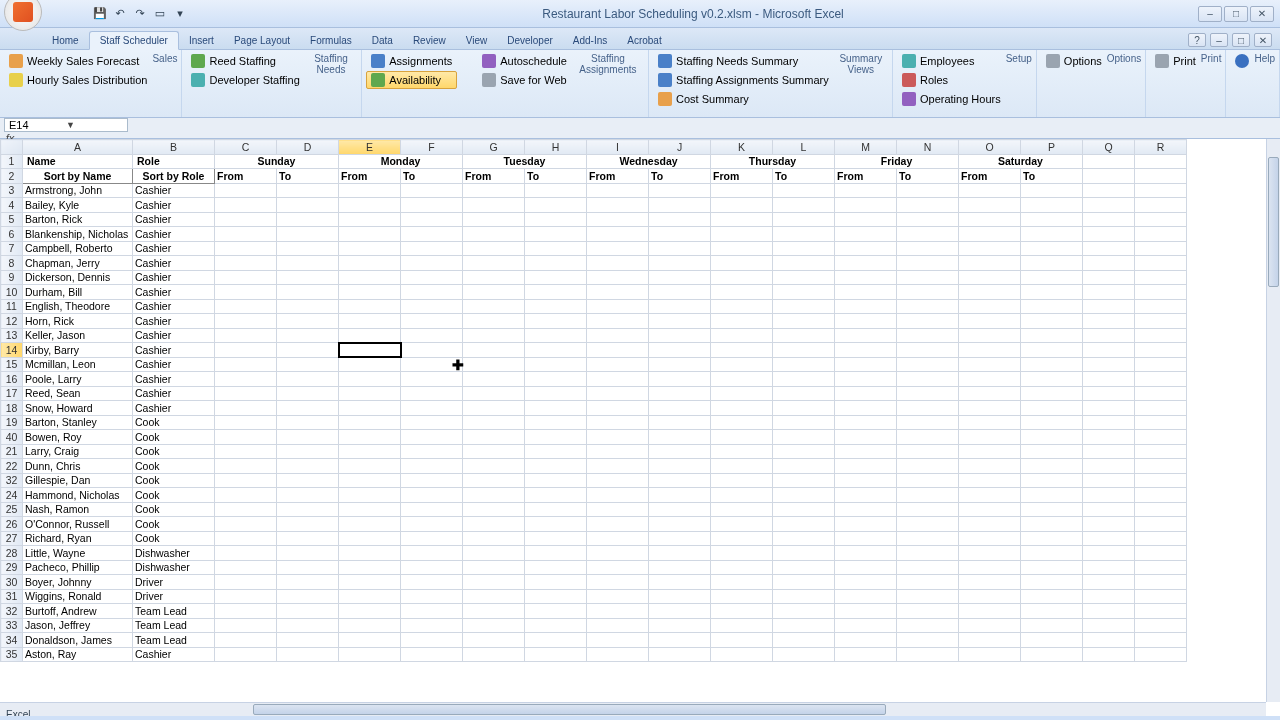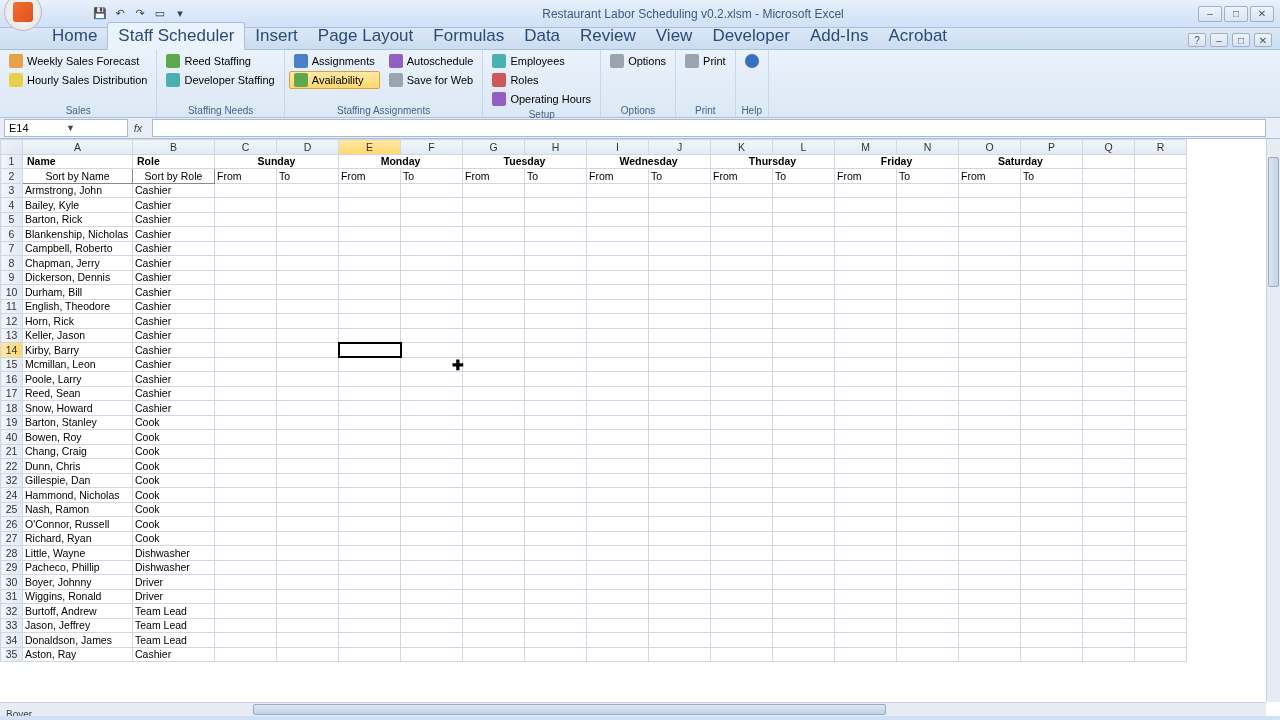--- a/index.html
+++ b/index.html
@@ -10,65 +10,65 @@
 .office-btn { width: 38px; height: 38px; background: radial-gradient(circle, #fff, #e0e0e0); border-radius: 50%; margin: -4px 4px 0 4px; border: 1px solid #bbb; position: relative; z-index: 10; display:flex; align-items:center; justify-content:center; }
 .office-btn::before { content:""; width:20px; height:20px; background: linear-gradient(135deg,#f07030,#e05020); border-radius:3px; }
 .qat { display: flex; gap: 4px; margin-left: 46px; }
 .qat-btn { width: 16px; height: 16px; display:flex; align-items:center; justify-content:center; color:#345; }
 .title { flex: 1; text-align: center; color: #3b5a7f; font-size: 12px; }
 .winbtns { display: flex; gap: 2px; margin-right: 6px; }
 .winbtn { width: 24px; height: 16px; background: linear-gradient(to bottom,#eef3fb,#d9e4f4); border: 1px solid #a0b0c8; border-radius: 2px; display:flex; align-items:center; justify-content:center; font-size:10px; color:#456; }
 
 
 .tabs { height: 22px; background: linear-gradient(to bottom,#dde8f7,#cadcf0); display:flex; align-items:flex-end; padding-left:42px; border-bottom:1px solid #a9bfde; }
-.tab { padding: 3px 10px; font-size: 17px; color: #2a4a7a; cursor:pointer;margin-top:31px; }
+.tab { padding: 3px 10px; font-size: 10px; color: #2a4a7a; cursor:pointer;margin-top:31px; }
 .tab.active { background: #eaf2fb; border: 1px solid #a9bfde; border-bottom:1px solid #eaf2fb; border-radius: 3px 3px 0 0; margin-bottom:-1px; }
 .tabhelp { margin-left:auto; display:flex; gap:4px; margin-right:8px; padding-bottom:2px;}
 .tabhelp .winbtn{width:18px;height:14px;}
 
 
 .ribbon { height: 68px; background: linear-gradient(to bottom,#eaf2fb,#dce8f6); display:flex; border-bottom:1px solid #a9bfde; font-size:11px; }
-.rgroup { border-right:1px solid #c5d7ee; display:flex; flex-direction:column; padding: 2px 4px 0 4px; }
+.rgroup { border-right:1px solid #c5d7ee; display:flex; flex-direction:row; padding: 2px 4px 0 4px; }
 .rgroup-body { flex:1; display:flex; flex-direction:column; gap:1px; }
 .rgroup-label { text-align:center; color:#46628a; font-size:10px; padding:1px 0; }
 .rbtn { display:flex; align-items:center; gap:4px; padding: 1px 4px; cursor:pointer; white-space:nowrap; border:1px solid transparent; border-radius:2px; }
 .rbtn.pressed { background: linear-gradient(to bottom,#ffe9a8,#ffd76b); border:1px solid #d8a33e; }
 .ricon { width:14px; height:14px; display:inline-block; border-radius:2px; }
 .ic-blue{background:#4a80c8;}
 .ic-orange{background:#e8a04b;}
 .ic-green{background:#5fa84e;}
 .ic-red{background:#cb5a5a;}
 .ic-yellow{background:#e8d04b;}
 .ic-teal{background:#4bb0b0;}
 .ic-purple{background:#9260c0;}
 .ic-gray{background:#9aa4b0;}
 .ic-help{background:#3a70c0;border-radius:50%;}
 
 
-.fbar { height: 21px; background:#e8eef6; display:flex; align-items:center; border-bottom:1px solid #a9bfde; }
+.fbar { height: 21px; background:#e8eef6; display:flex; align-items:flex-start; border-bottom:1px solid #a9bfde;flex-direction:column; }
 .namebox { width:124px; margin-left:4px; height:18px; border:1px solid #abc; background:#fff; display:flex; align-items:center; padding:0 4px; }
 .namebox span{flex:1;}
 .namebox .dd{color:#444;font-size:9px;}
 .fxbtns { width:24px; display:flex; justify-content:center; gap:6px; color:#888;}
 .fx{font-style:italic; color:#444; margin-right:4px;}
 .finput { flex:1; height:18px; border:1px solid #abc; background:#fff; margin-right:14px; }
 
 
 .gridwrap { position:absolute; top:139px; left:0; right:14px; bottom:18px; overflow:hidden; background:#fff; }
 .grid { border-collapse:collapse; table-layout:fixed; }
 .grid th, .grid td { border:1px solid #d0d7e2; height:14.5px; padding:0 2px; font-size:10.5px; overflow:hidden; white-space:nowrap; }
 .colhdr { background: linear-gradient(to bottom,#f3f6fb,#e1e9f4); text-align:center; font-weight:normal; color:#333; height:17px; }
 .colhdr.sel { background: linear-gradient(to bottom,#ffe9a8,#ffd76b); }
 .rowhdr { background: linear-gradient(to right,#f3f6fb,#e1e9f4); text-align:center; font-weight:normal; color:#333; width:22px; }
 .rowhdr.sel { background: linear-gradient(to right,#ffe9a8,#ffd76b); }
 .corner { background: linear-gradient(to bottom right,#f0f4fa,#dde6f2); width:22px; }
 .hdr1 td { font-weight:bold; text-align:center; background:#fff; }
 .hdr1 .left { text-align:left; padding-left:4px; }
 .sortcell { text-align:center; font-weight:bold; border:1px solid #888 !important; background:#fff; }
-.hdr2 td { font-weight:normal; }
+.hdr2 td { font-weight:bold; }
 .datacell { text-align:left; padding-left:2px; }
 .selcell { outline:2px solid #000; outline-offset:-1px; }
 
 .col-A{width:110px;} .col-B{width:82px;}
 .col-day{width:62px;}
 .col-Q{width:52px;}
 
 
 .vscroll{position:absolute; right:0; top:139px; bottom:18px; width:14px; background:#e7ecf4; border-left:1px solid #c7d2e4;}
 .vscroll .thumb{position:absolute; left:1px; right:1px; top:18px; height:130px; background:linear-gradient(to right,#dbe4f1,#c4d3e9); border:1px solid #9ab; border-radius:2px;}
@@ -143,21 +143,21 @@
         </div>
         <div class="rbtn">
           <span class="ricon ic-teal"></span>
           <span>Developer Staffing</span>
         </div>
       </div>
       <div class="rgroup-label">Staffing Needs</div>
     </div>
     <div class="rgroup">
       <div class="rgroup-body">
-        <div style="display: flex; gap: 4px; justify-content: flex-end;">
+        <div style="display: flex; gap: 20px; justify-content: flex-end;">
           <div style="display: flex; flex-direction: column; gap: 1px;">
             <div class="rbtn">
               <span class="ricon ic-blue"></span>
               <span>Assignments</span>
             </div>
             <div class="rbtn pressed">
               <span class="ricon ic-green"></span>
               <span>Availability</span>
             </div>
           </div>
@@ -171,20 +171,37 @@
               <span>Save for Web</span>
             </div>
           </div>
         </div>
       </div>
       <div class="rgroup-label">Staffing Assignments</div>
     </div>
     <div class="rgroup">
       <div class="rgroup-body">
         <div class="rbtn">
+          <span class="ricon ic-blue"></span>
+          <span>Staffing Needs Summary</span>
+        </div>
+        <div class="rbtn">
+          <span class="ricon ic-blue"></span>
+          <span>Staffing Assignments Summary</span>
+        </div>
+        <div class="rbtn">
+          <span class="ricon ic-orange"></span>
+          <span>Cost Summary</span>
+        </div>
+      </div>
+      <div class="rgroup-label">Summary Views</div>
+    </div>
+    <div class="rgroup">
+      <div class="rgroup-body">
+        <div class="rbtn">
           <span class="ricon ic-teal"></span>
           <span>Employees</span>
         </div>
         <div class="rbtn">
           <span class="ricon ic-red"></span>
           <span>Roles</span>
         </div>
         <div class="rbtn">
           <span class="ricon ic-purple"></span>
           <span>Operating Hours</span>
@@ -726,21 +743,21 @@
           <td class=""></td>
           <td class=""></td>
           <td class=""></td>
           <td></td>
           <td></td>
         </tr>
       </tbody>
       <tbody>
         <tr>
           <th class="rowhdr">21</th>
-          <td class="datacell">Chang, Craig</td>
+          <td class="datacell">Larry, Craig</td>
           <td class="datacell">Cook</td>
           <td class=""></td>
           <td class=""></td>
           <td class=""></td>
           <td class=""></td>
           <td class=""></td>
           <td class=""></td>
           <td class=""></td>
           <td class=""></td>
           <td class=""></td>
@@ -1080,16 +1097,16 @@
 
 <div class="vscroll">
     <div class="thumb"></div>
   </div>
 <div class="hscroll">
     <div class="track">
       <div class="thumb"></div>
     </div>
   </div>
 
-<div class="ready">Boyer</div>
+<div class="ready">Excel</div>
 <div class="statusbar"></div>
 
 <div class="cursor-cross" style="left:452px; top:357px;">✚</div>
 
 </body></html>

